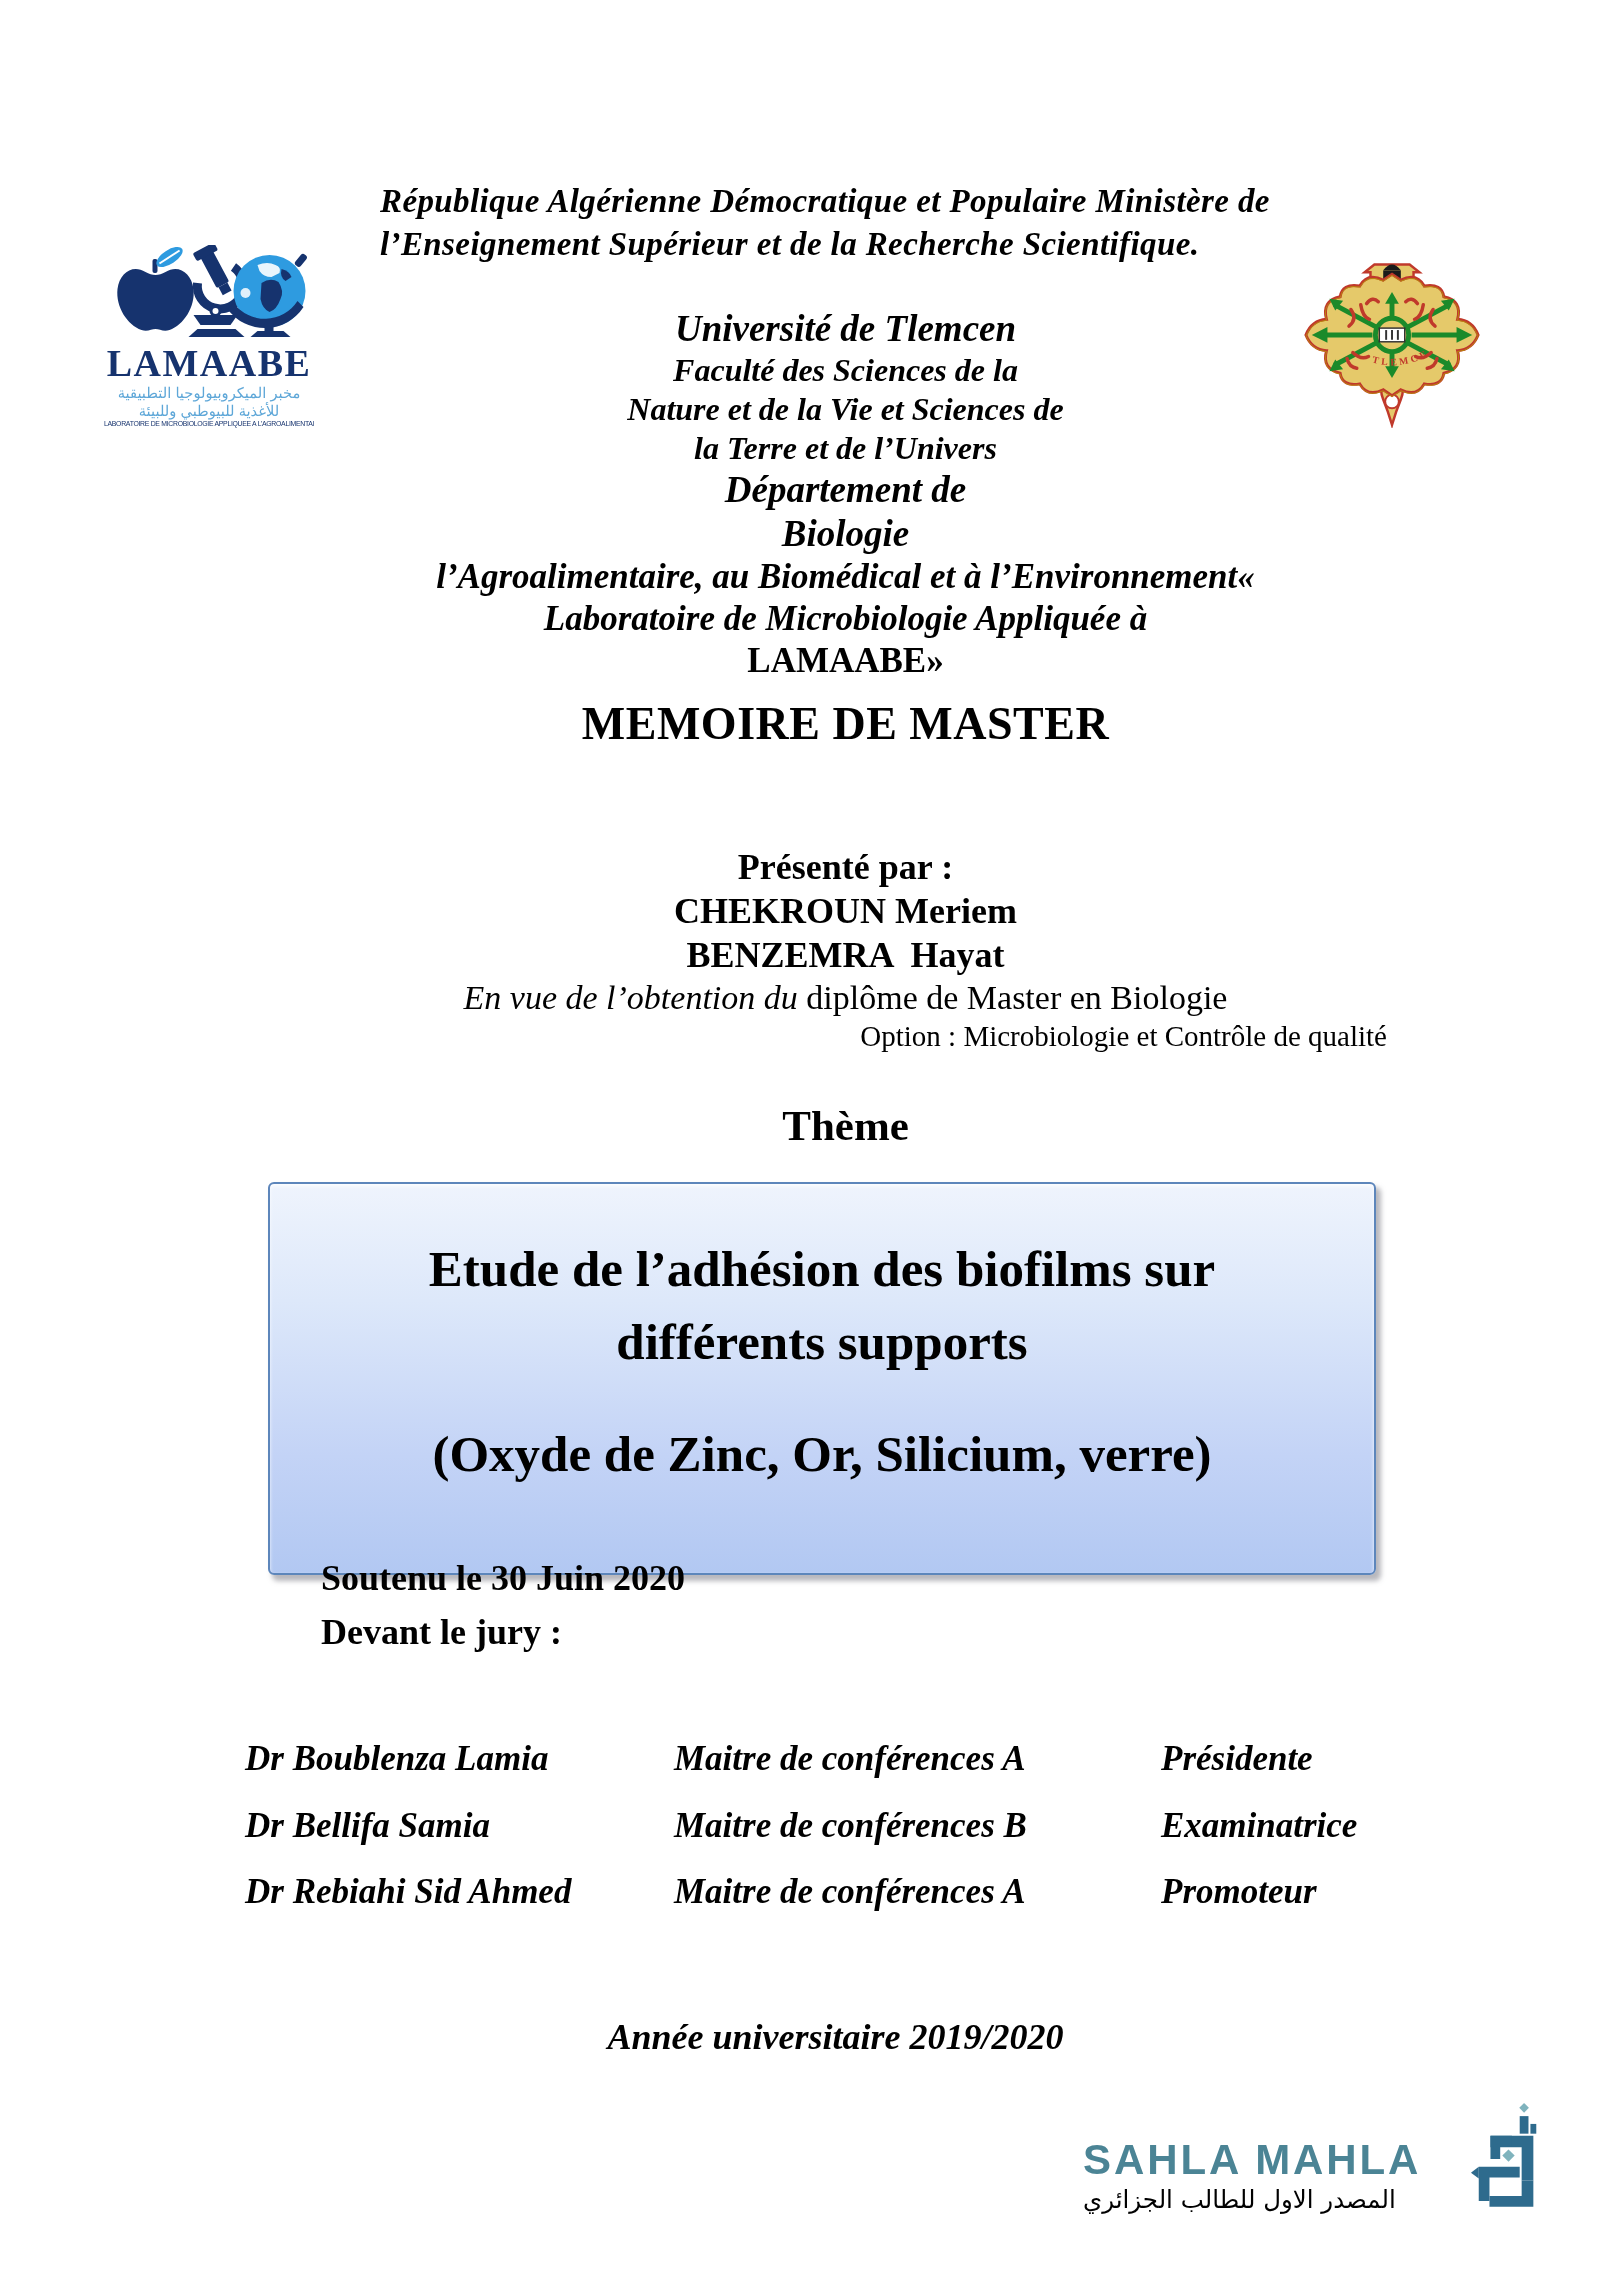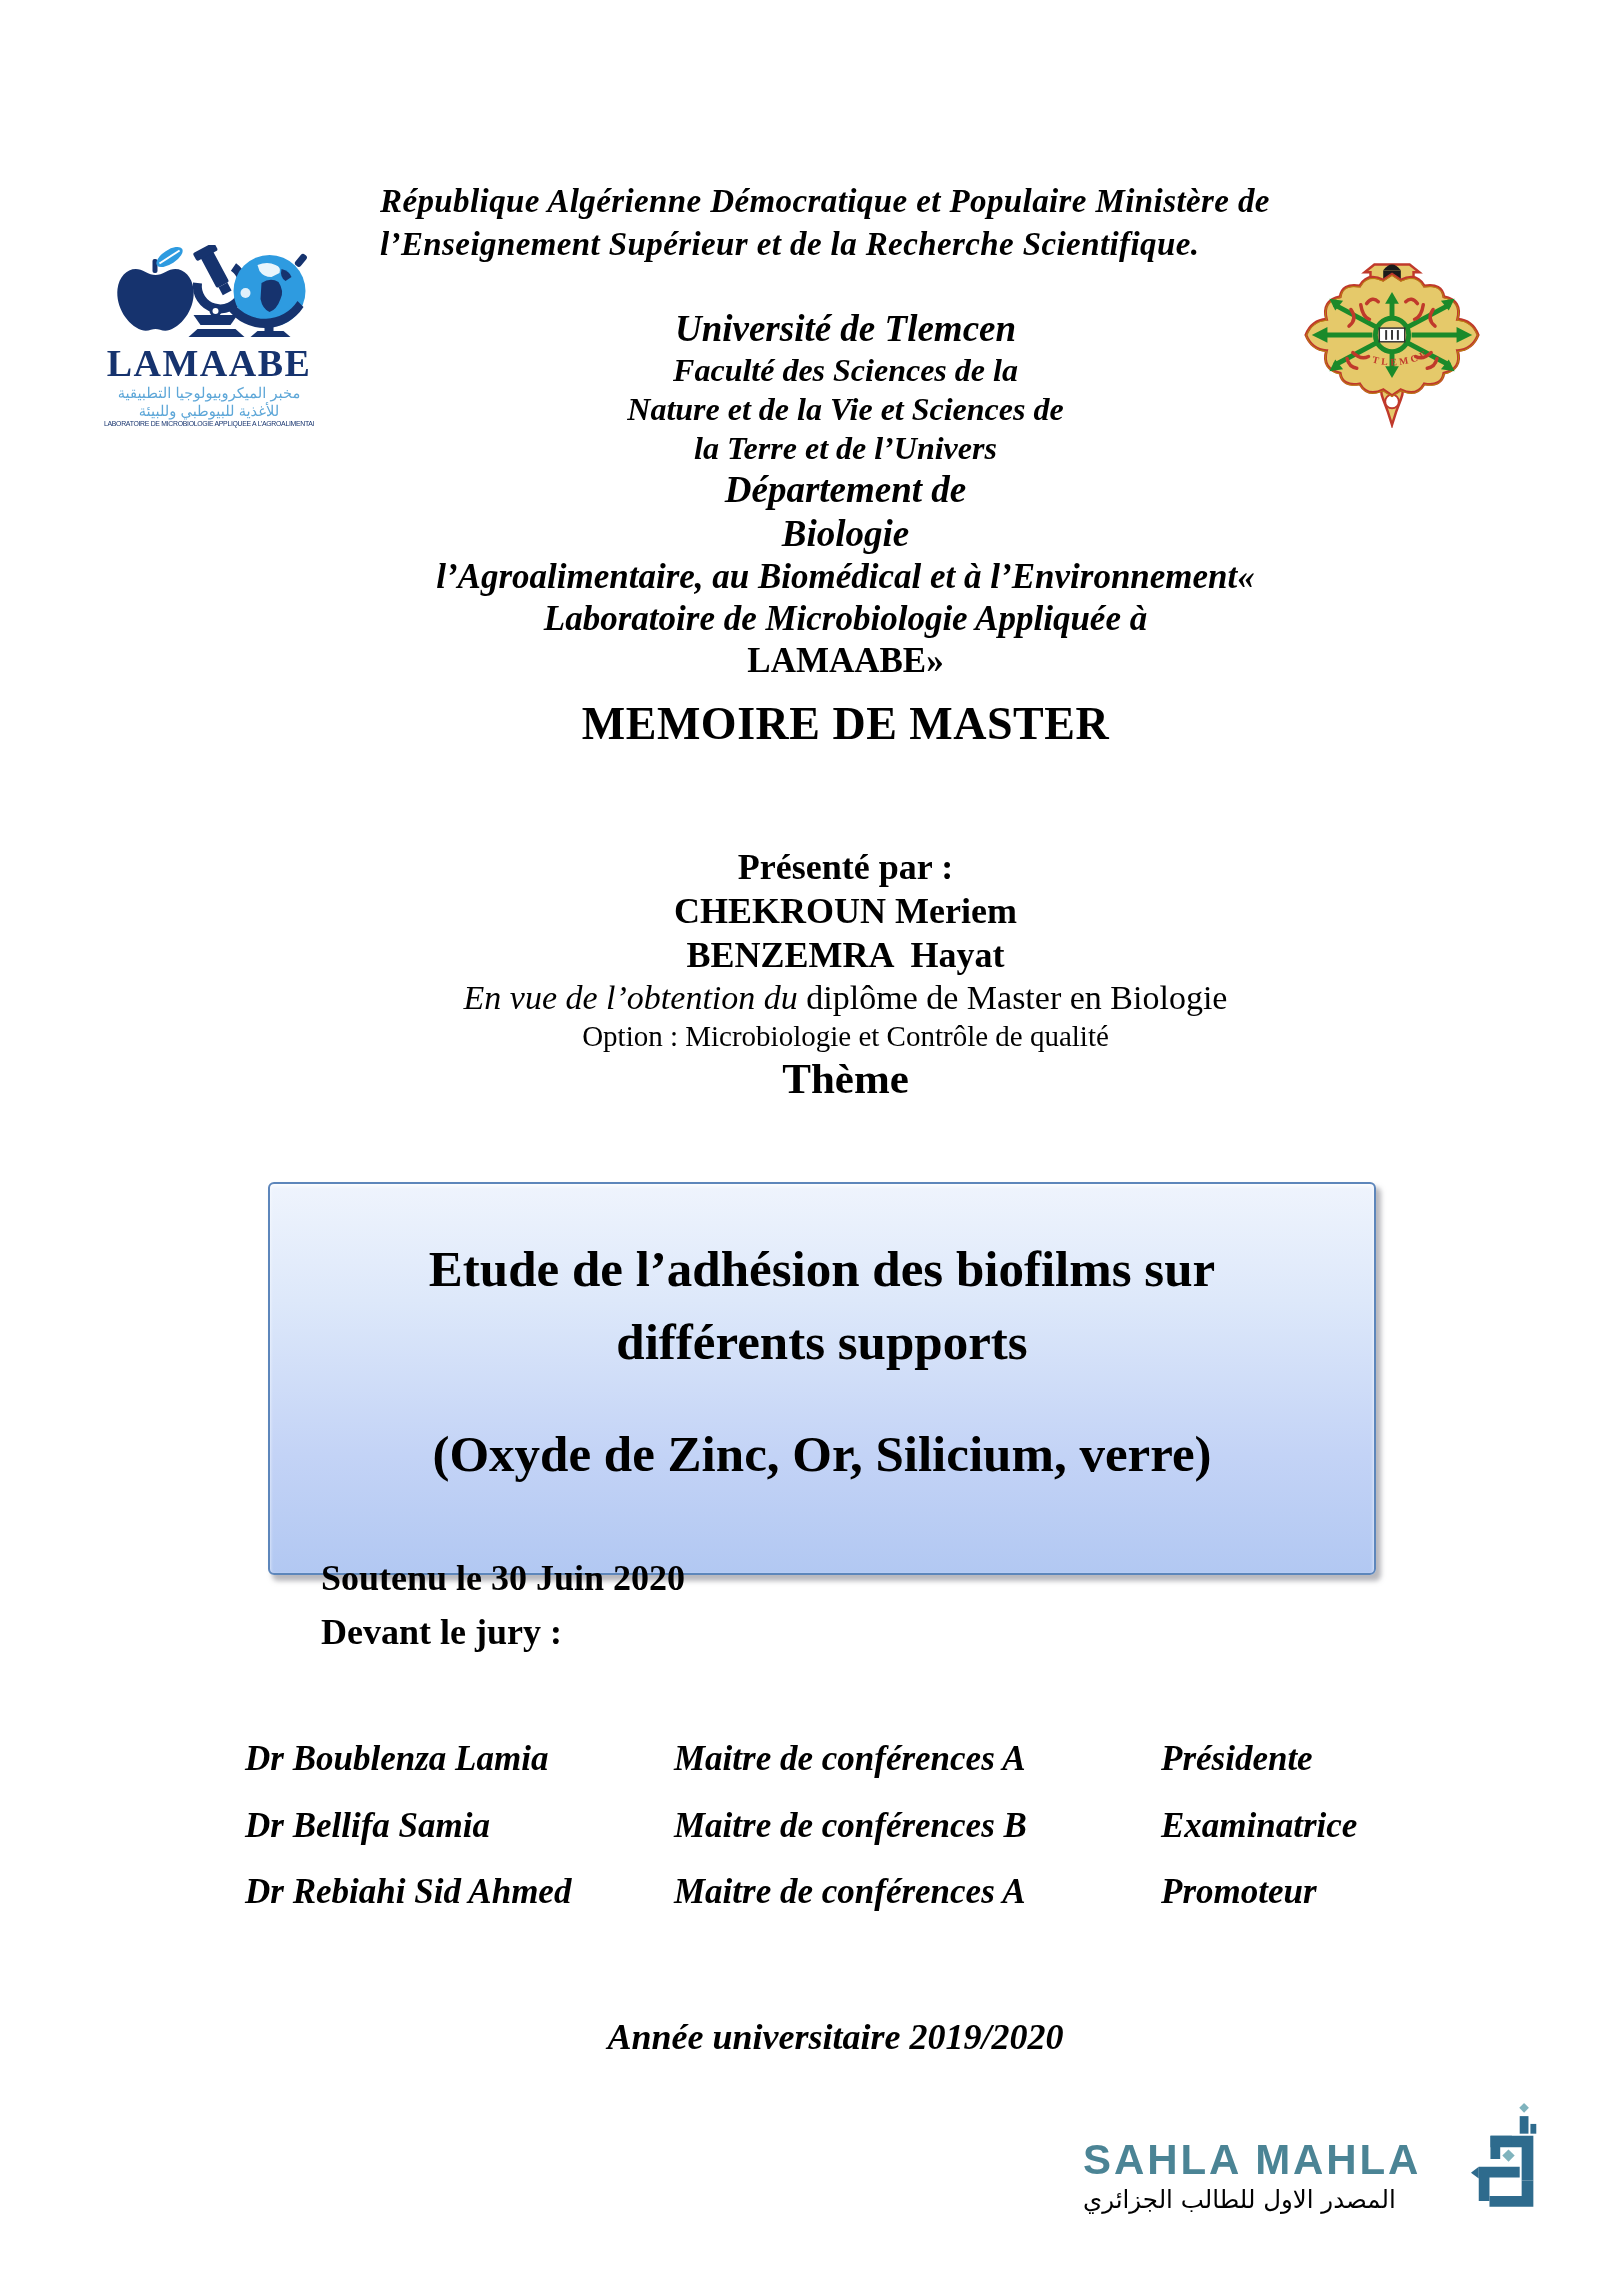--- a/index.html
+++ b/index.html
@@ -24,23 +24,23 @@
   .fac{font-size:32px;font-style:italic;line-height:39px;}
   .dep{font-size:37px;font-style:italic;line-height:44px;}
   .lab{font-size:35px;font-style:italic;line-height:42px;}
   .lab-acr{font-size:35px;line-height:42px;}
   .doctype{font-size:46px;line-height:55px;margin-top:13.7px;letter-spacing:0.5px;}
   
   #presente{top:845px;}
   .pres-label,.author{font-size:36px;font-weight:bold;line-height:44px;white-space:pre;}
   .purpose{font-size:34px;line-height:41px;}
   .purpose .it{font-style:italic;}
-  .option{font-size:29px;line-height:37px;}
-  
-  #theme-label{top:1052px;font-size:43px;font-weight:bold;line-height:53px;}
+  .option{font-size:29px;line-height:37px;text-align:right;}
+  
+  #theme-label{top:1099px;font-size:43px;font-weight:bold;line-height:53px;}
   #theme-box{
     position:absolute;left:268px;top:1182px;width:1108px;height:393px;box-sizing:border-box;
     border:2.9px solid #5d86bb;border-radius:6px;
     background:linear-gradient(180deg,#eff4fd 0%,#dde8fa 30%,#c3d3f6 70%,#b2c8f2 100%);
     box-shadow:4.9px 5.9px 4.9px rgba(125,125,135,.55), inset 0 2px 3.9px rgba(255,255,255,.85);
     text-align:center;
   }
   .box-title{font-size:51px;font-weight:bold;line-height:73px;margin-top:49px;}
   .box-sub{font-size:51px;font-weight:bold;line-height:73px;margin-top:39px;}
   

